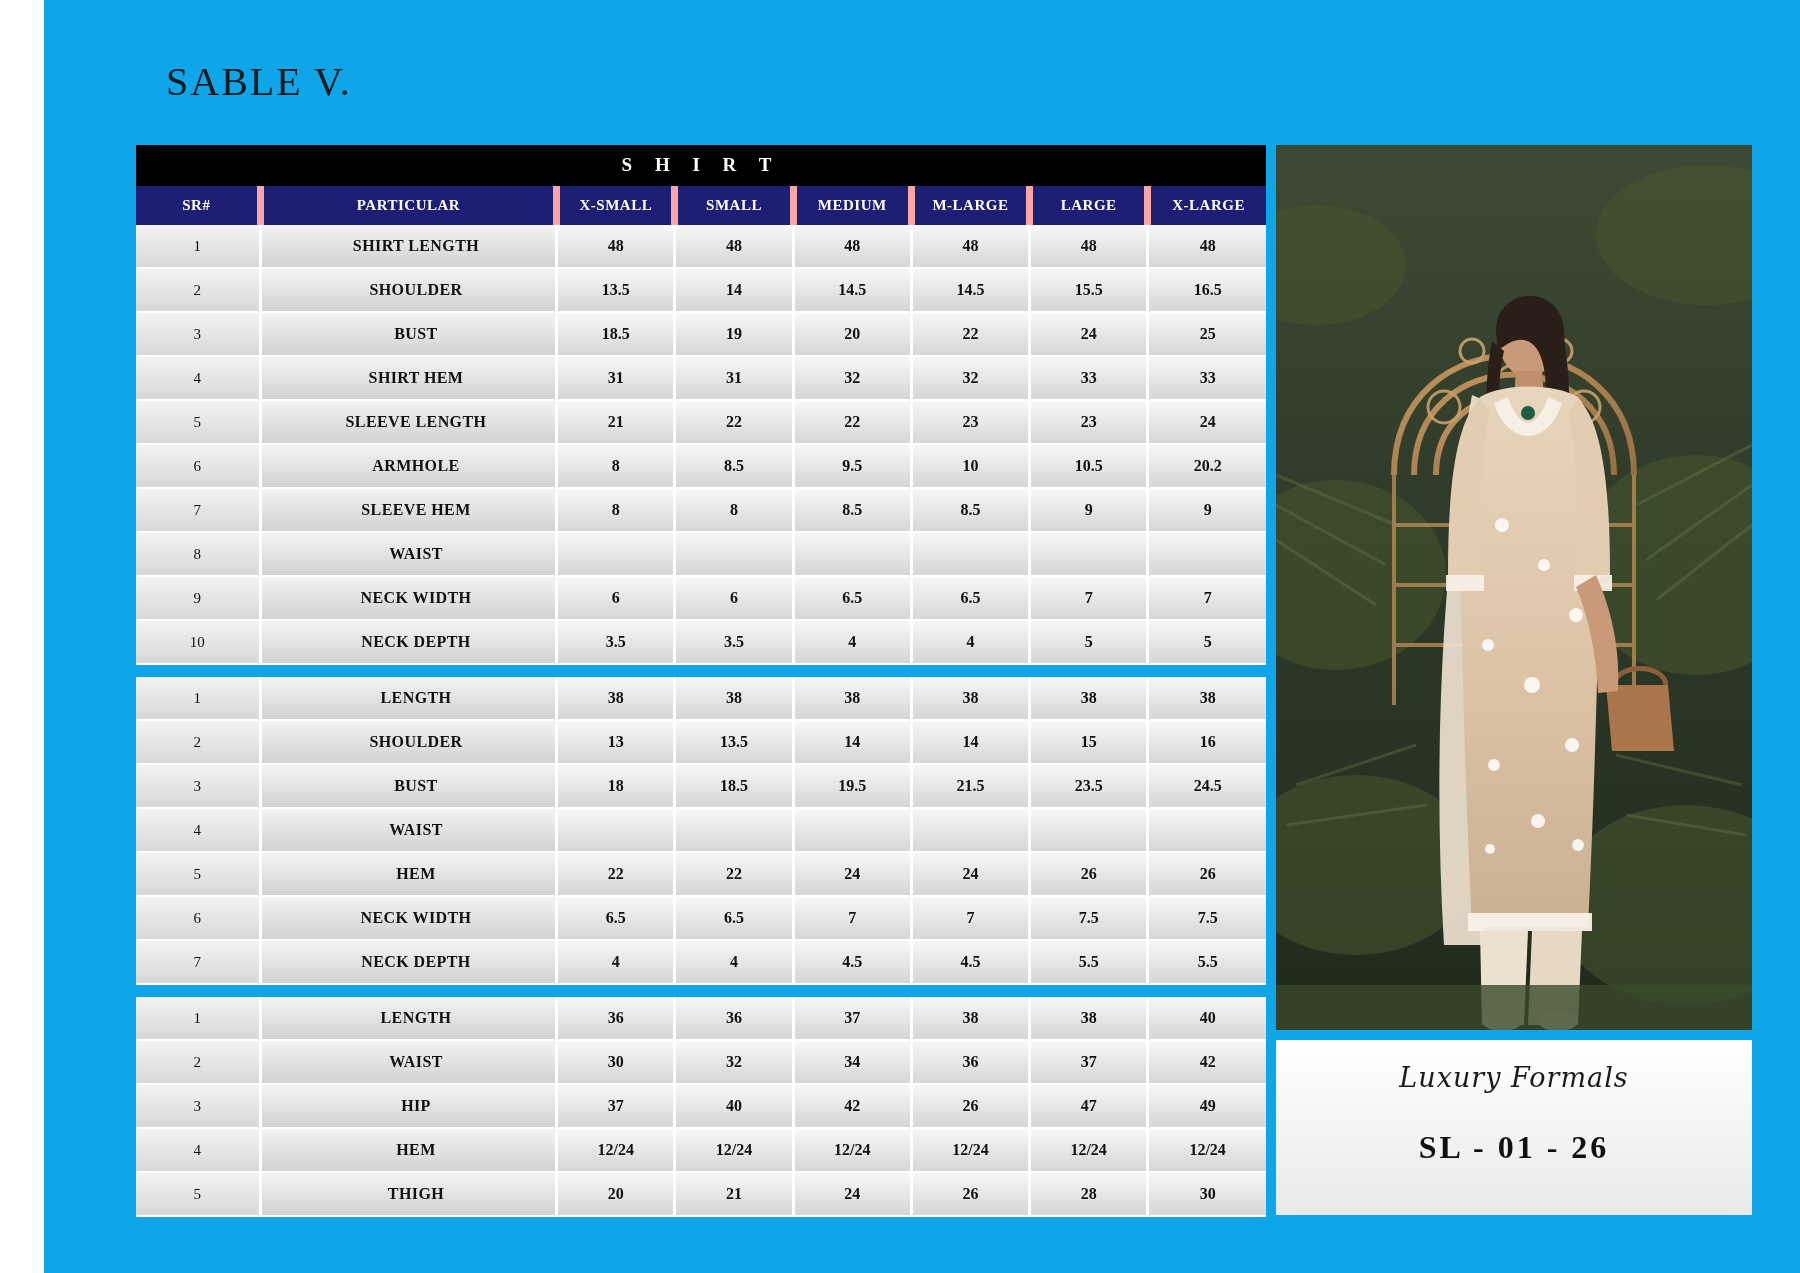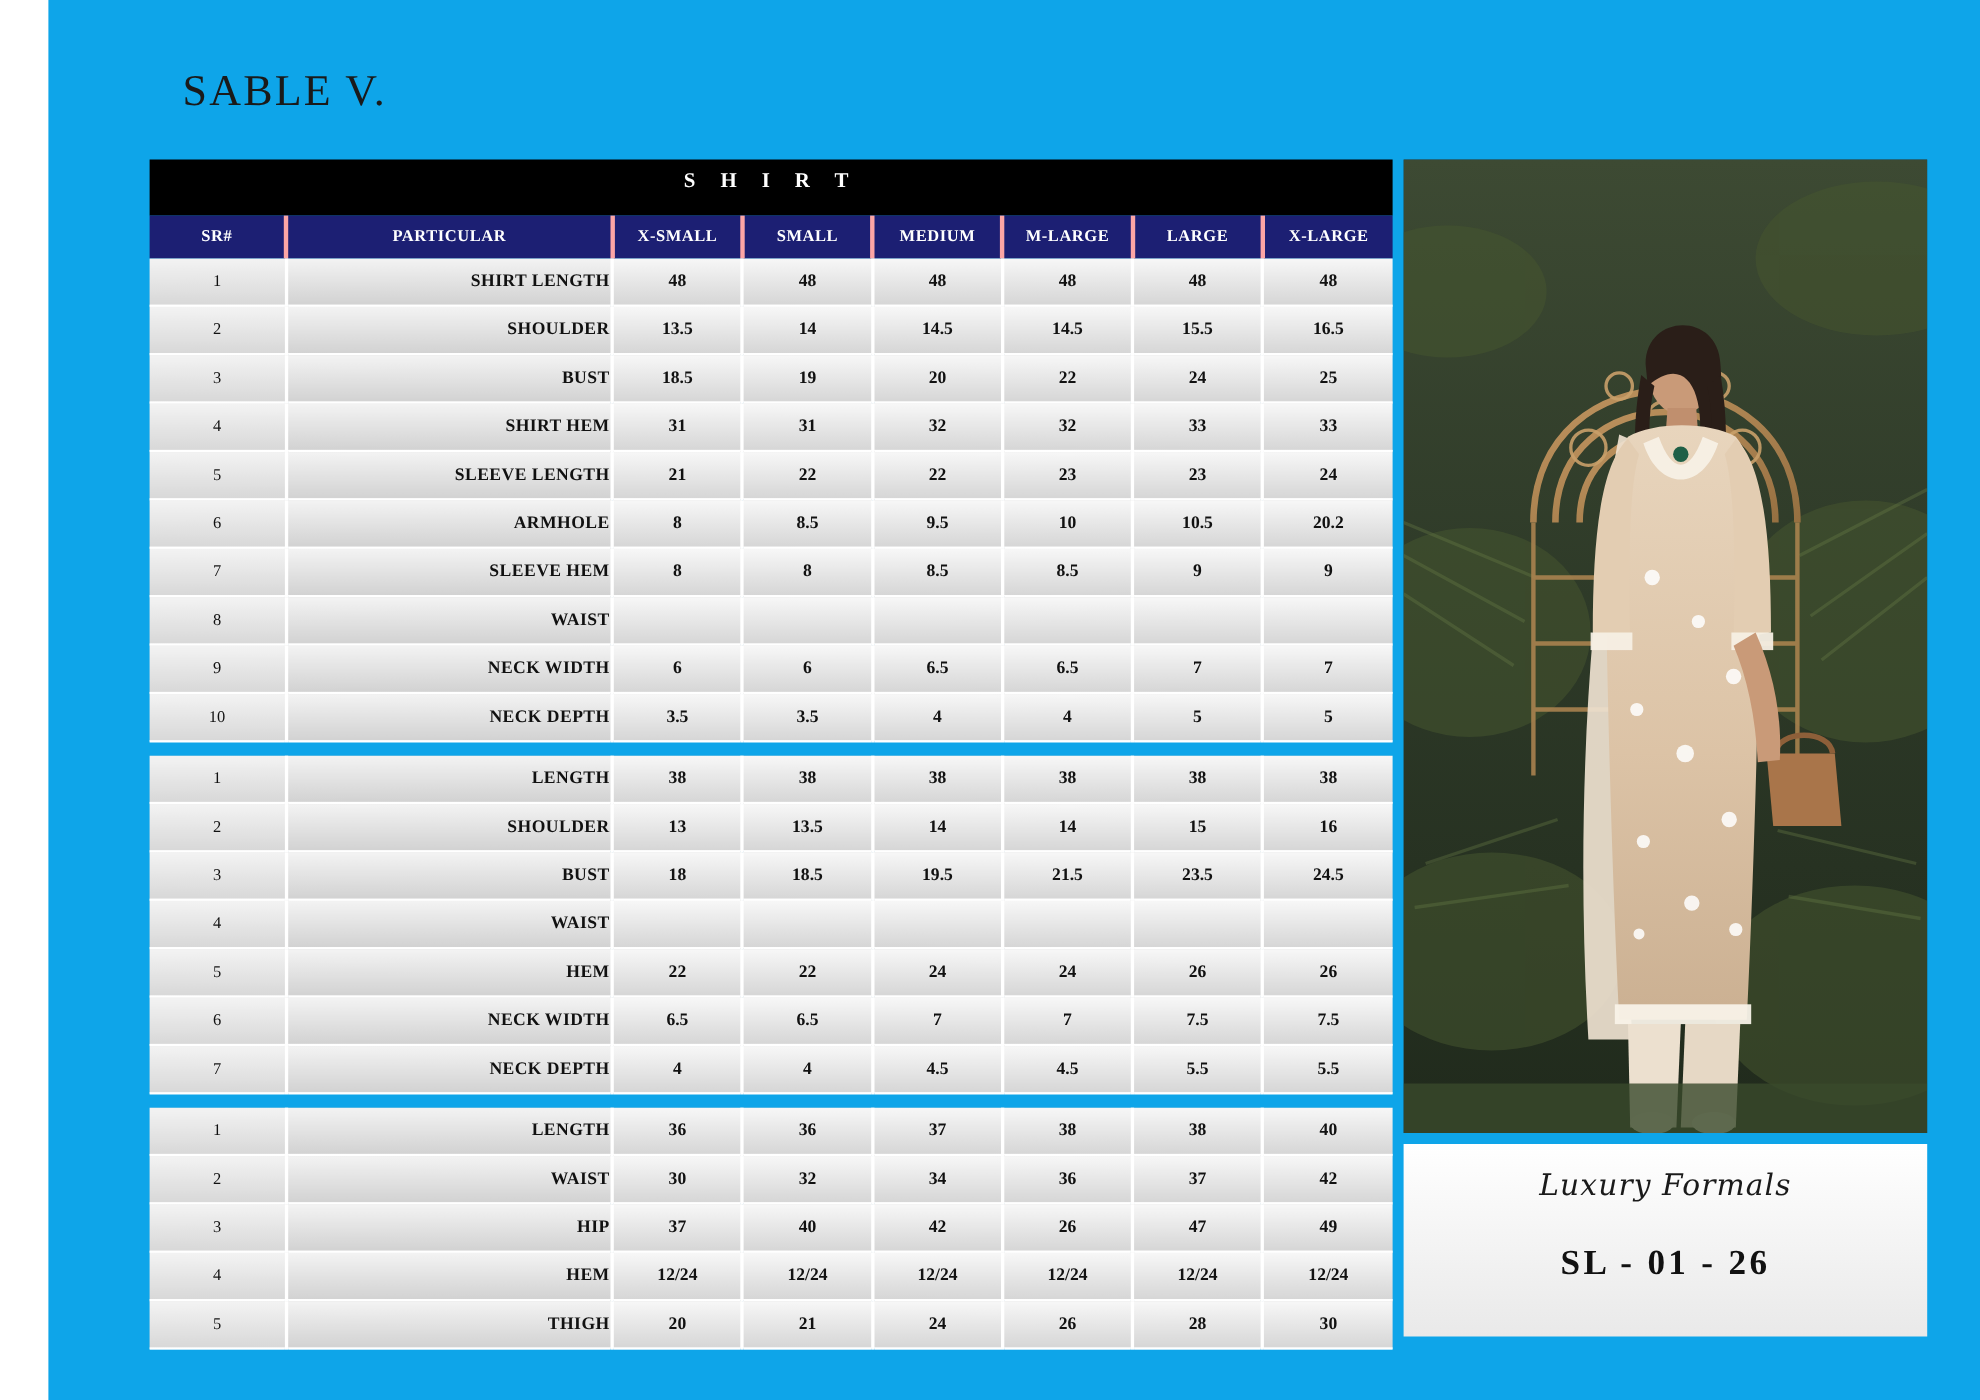--- a/index.html
+++ b/index.html
@@ -51,63 +51,63 @@
     width: 1130px;
   }
 
   .section-bar {
     background: #000000;
     color: #ffffff;
     text-align: center;
     font-size: 19px;
     font-weight: bold;
     letter-spacing: 9px;
-    padding: 9px 0 20px 0;
+    padding: 9px 0 10px 0;
     font-family: "Liberation Serif", serif;
   }
 
   table {
     border-collapse: collapse;
     width: 100%;
     table-layout: fixed;
   }
   col.c-sr     { width: 124px; }
   col.c-part   { width: 296px; }
   col.c-size   { width: 118px; }
 
   thead th {
     background: #1c1f73;
     color: #ffffff;
     font-size: 15px;
     font-weight: bold;
     letter-spacing: 0.5px;
     padding: 11px 0;
     text-align: center;
-    border-right: 4px solid #fca5a5;
+    border-right: 7px solid #fca5a5;
     font-family: "Liberation Serif", serif;
   }
   thead th:last-child { border-right: none; }
 
   tbody td {
     height: 40px;
     font-size: 16px;
     text-align: center;
     border-right: 3px solid #ffffff;
     border-bottom: 2px solid #ffffff;
     font-family: "Liberation Serif", serif;
   }
   tbody td:last-child { border-right: none; }
 
   td.sr {
     background: linear-gradient(to bottom, #f3f3f3, #d8d8d8);
     font-size: 15px;
   }
   td.part {
     background: linear-gradient(to bottom, #f3f3f3, #d2d2d2);
-    text-align: right;
+    text-align: center;
     padding-left: 16px;
     font-weight: bold;
     font-size: 16px;
     letter-spacing: 0.4px;
   }
   td.val {
     background: linear-gradient(to bottom, #f7f7f7, #d6d6d6);
     font-weight: bold;
     font-size: 16px;
   }

